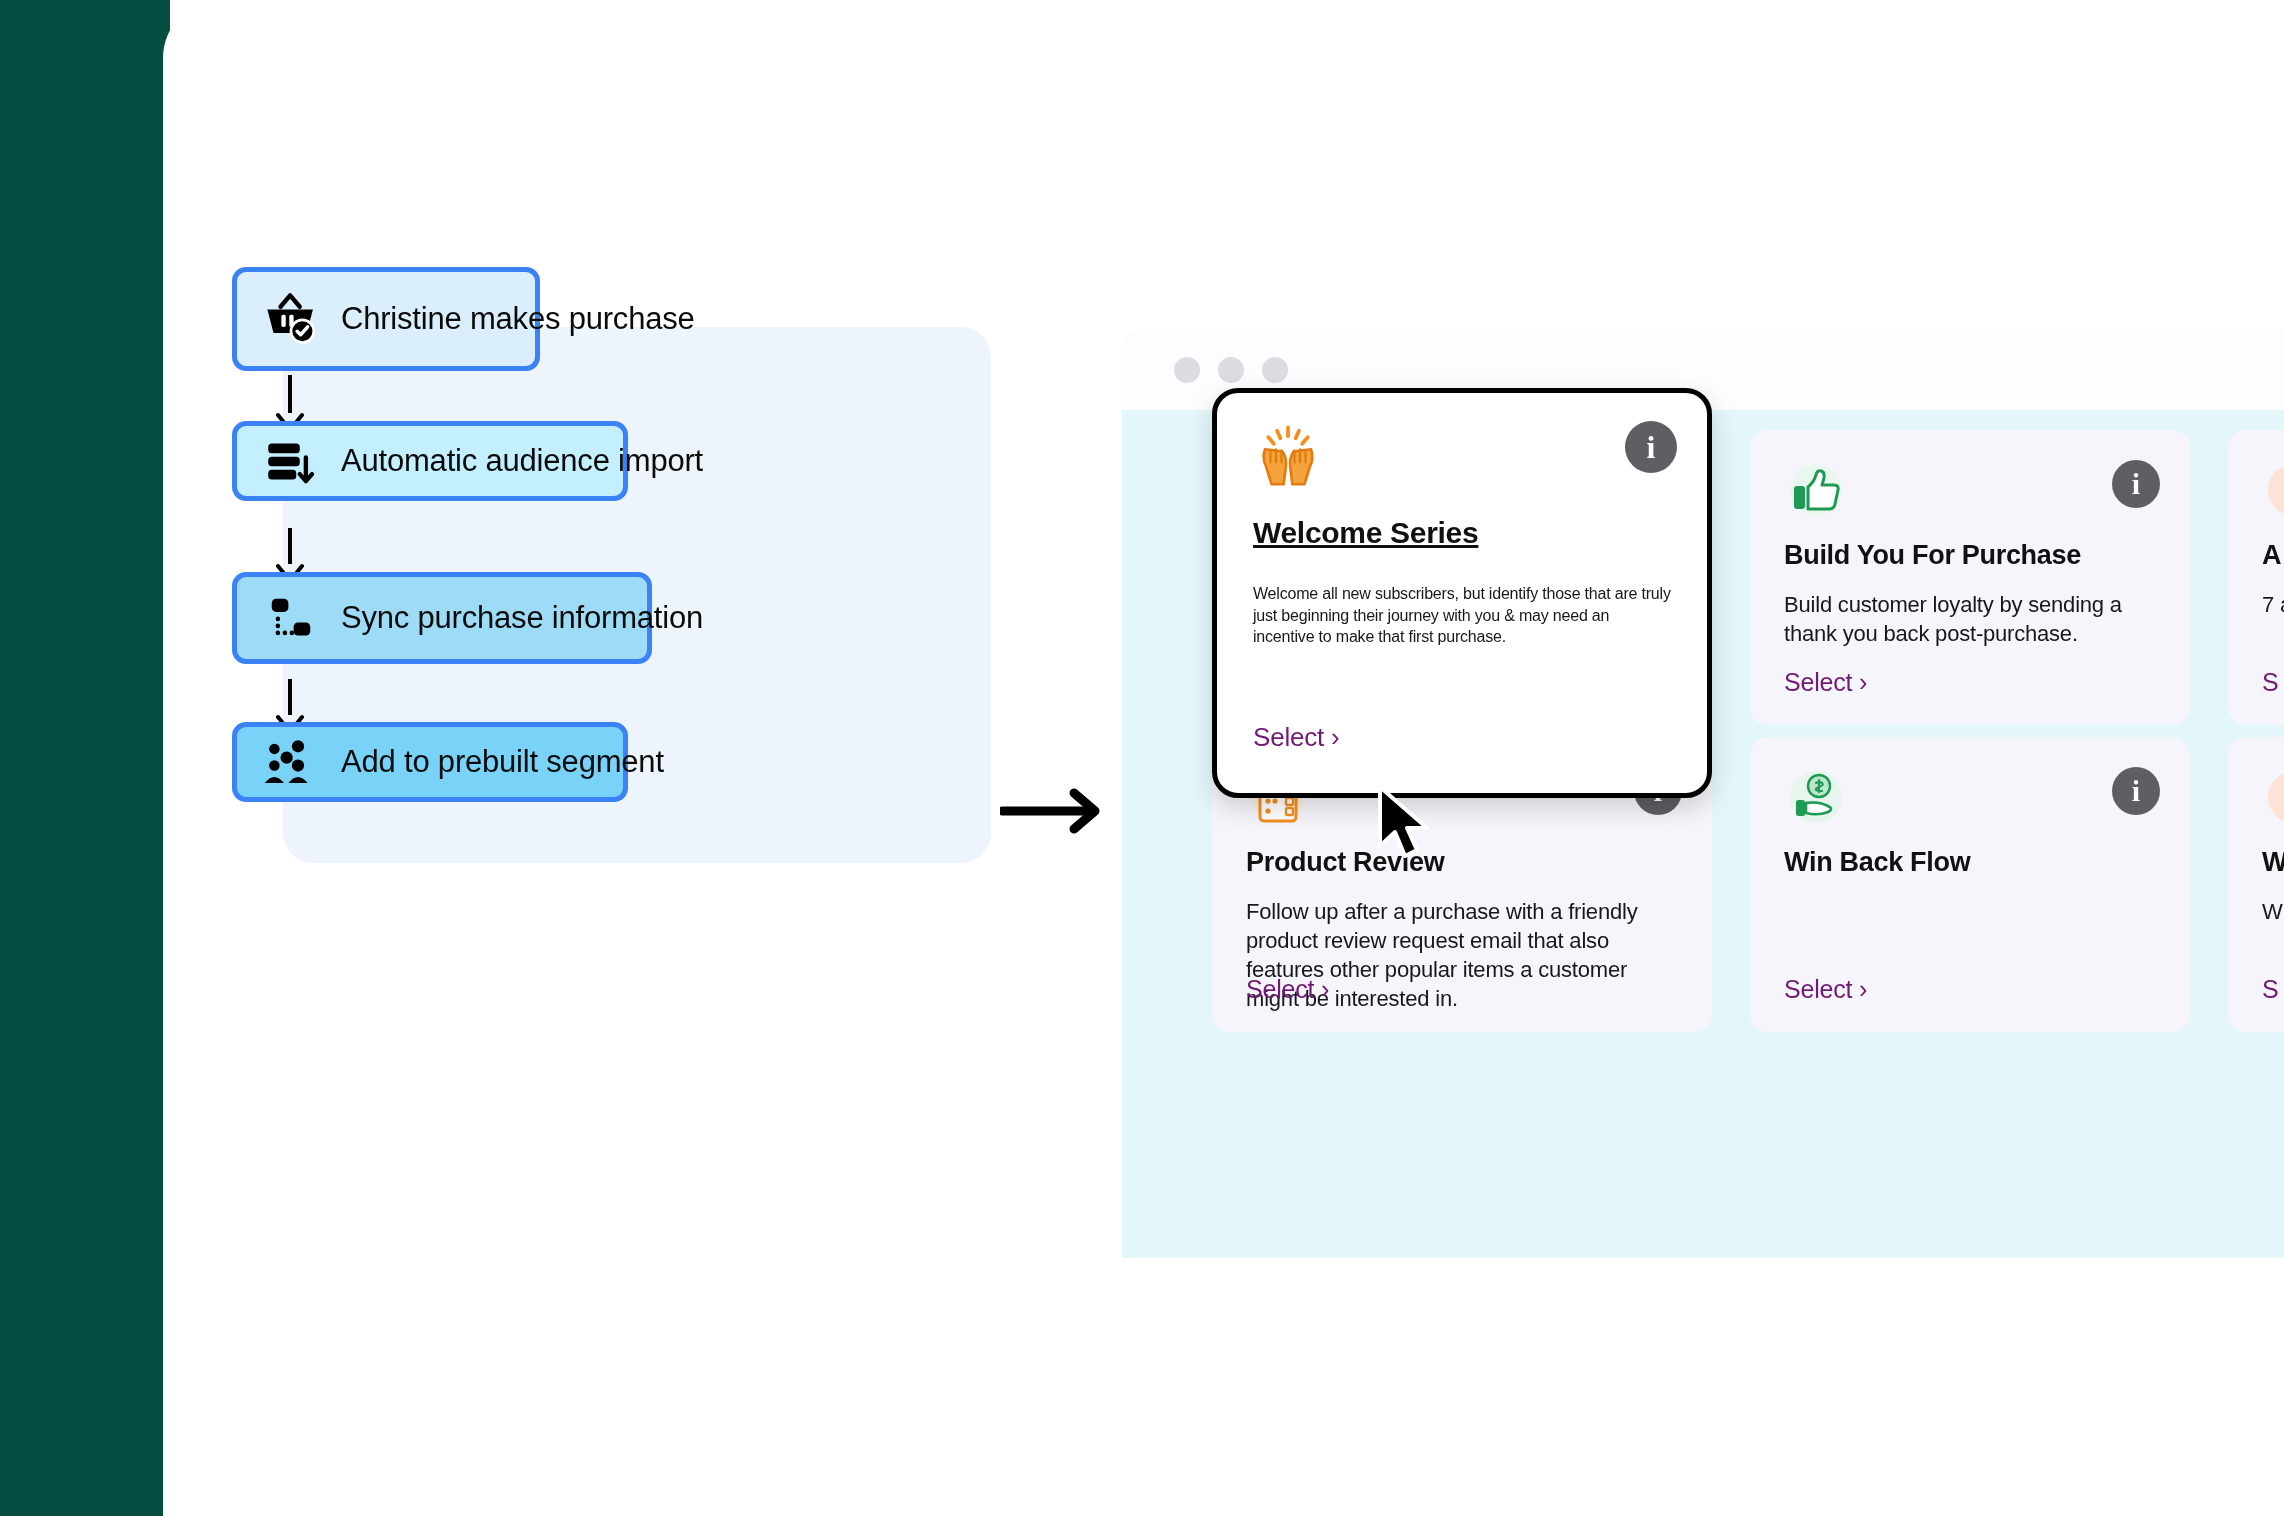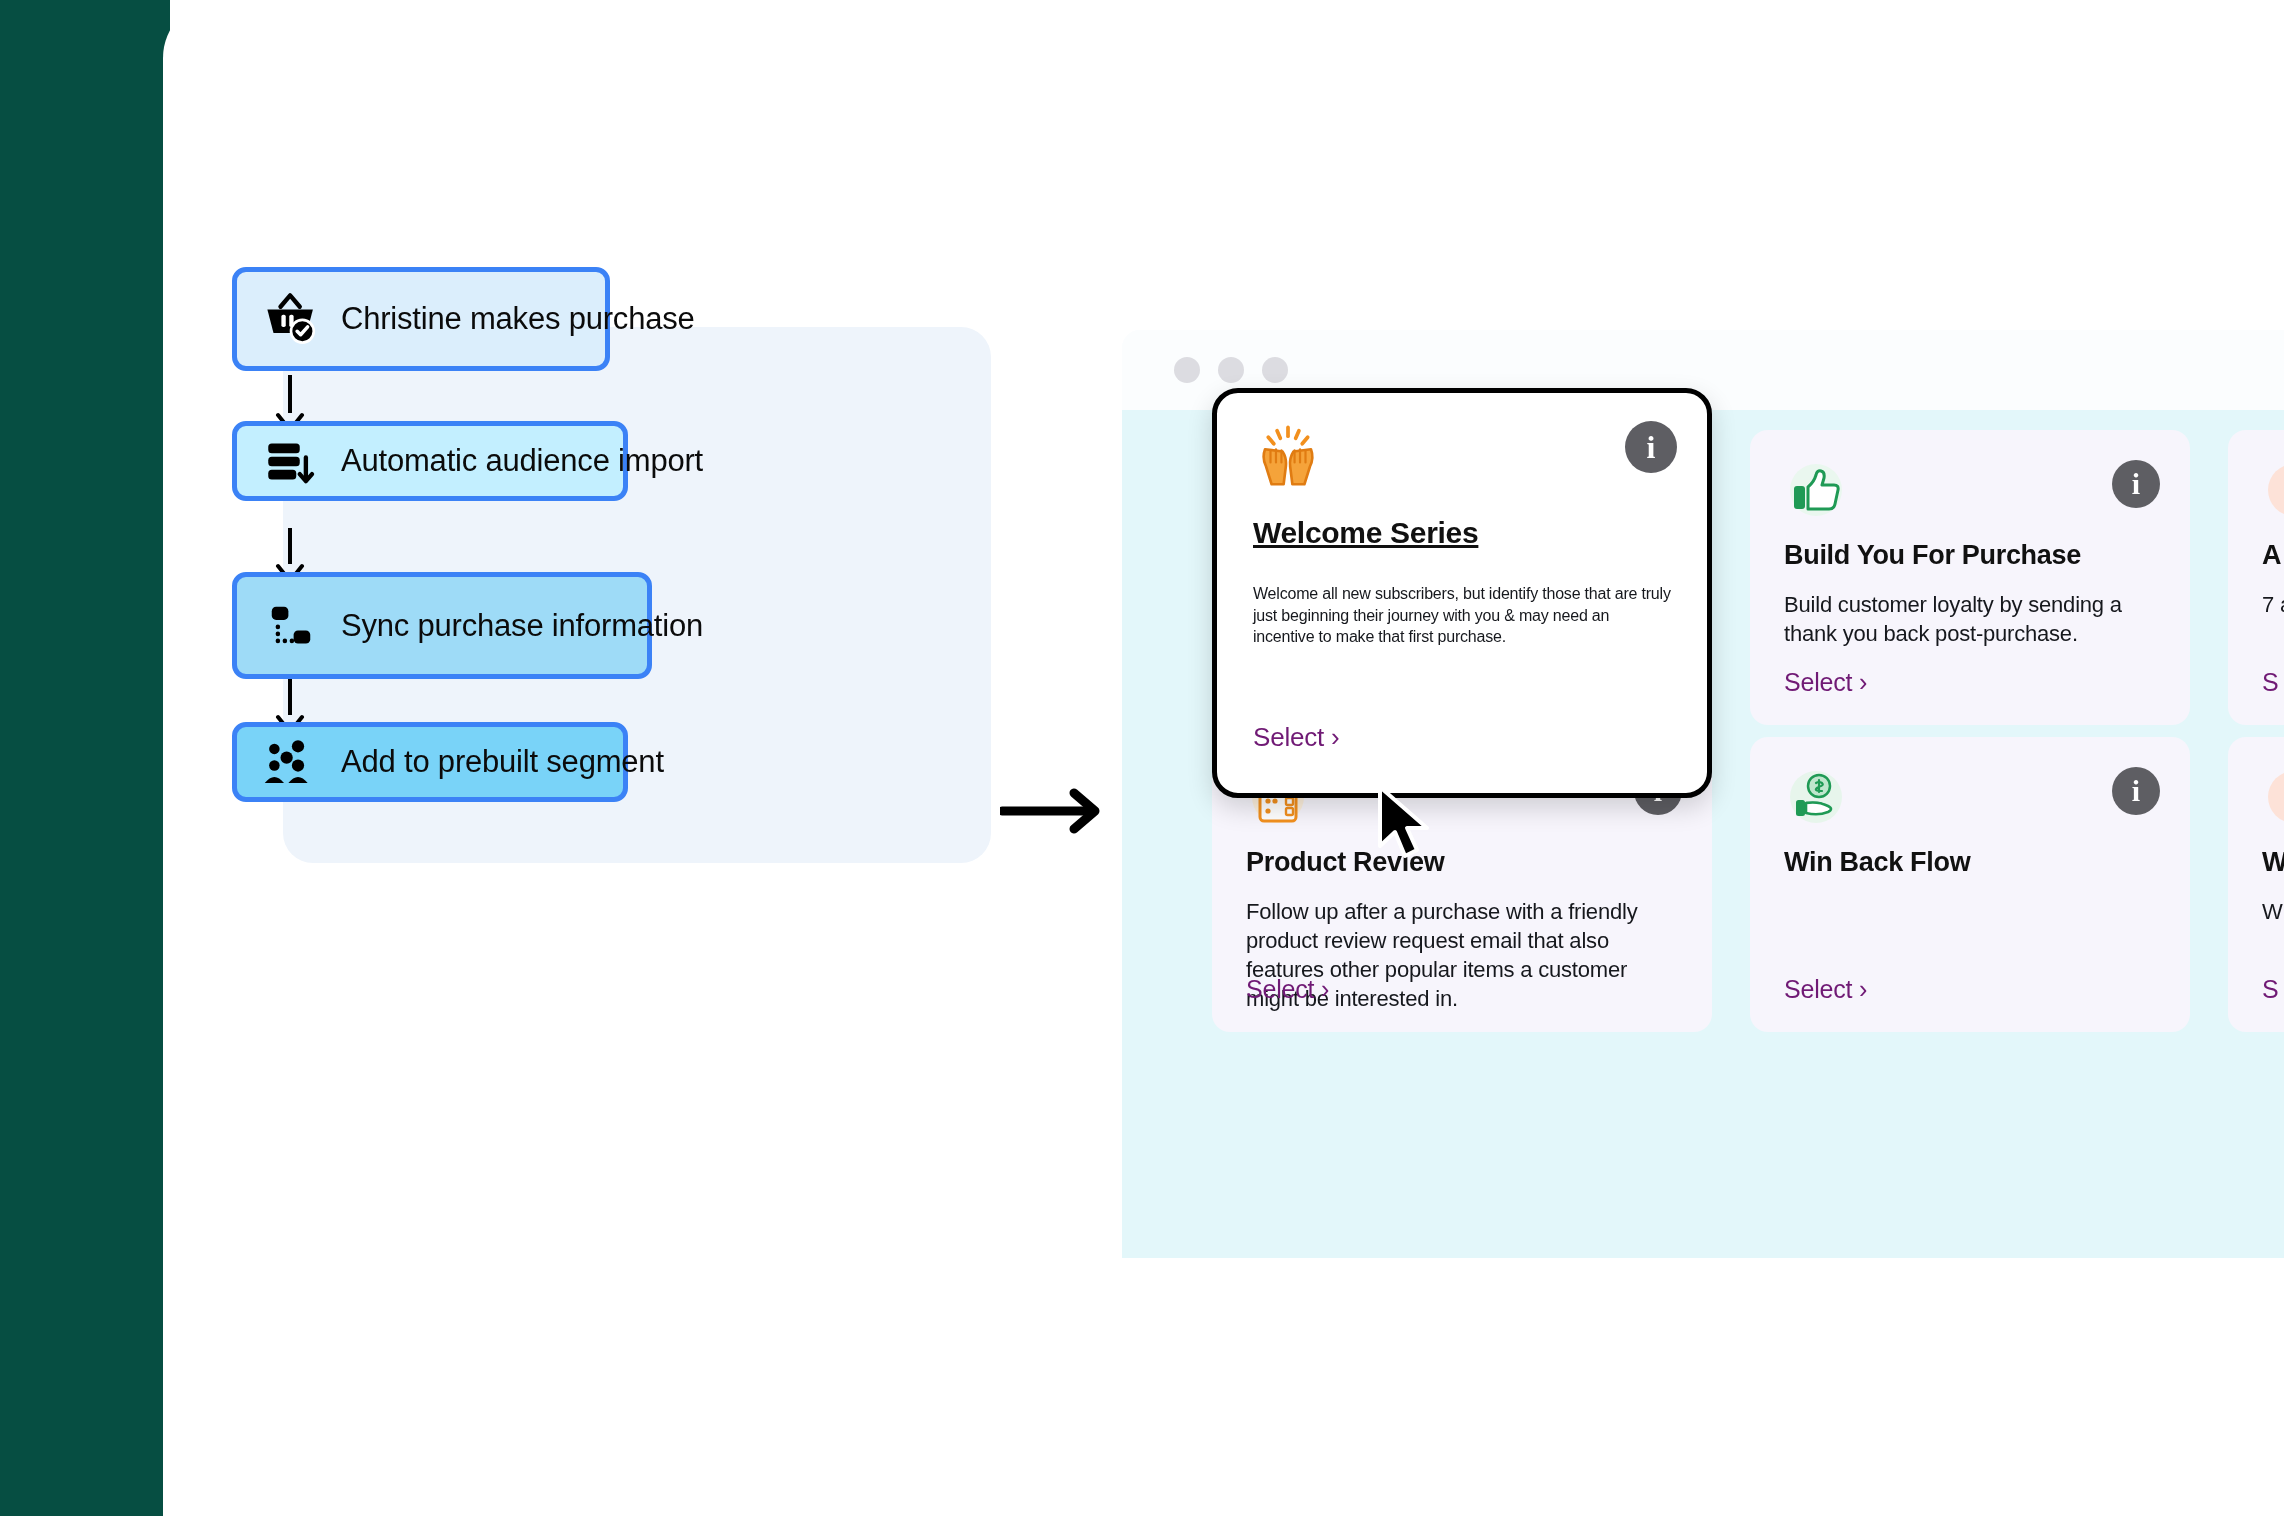--- a/index.html
+++ b/index.html
@@ -36,23 +36,23 @@
     display: flex; align-items: center;
     padding-left: 26px;
     gap: 22px;
   }
   .flow-label {
     font-size: 31px; color: #0b0b0b; white-space: nowrap;
     letter-spacing: -0.2px;
   }
   .flow-icon { width: 56px; height: 56px; flex: 0 0 56px; display: block; }
 
-  .box0 { left: 232px; top: 267px; width: 378px; height: 104px; background: #dbeefc; }
+  .box0 { left: 232px; top: 267px; width: 308px; height: 104px; background: #dbeefc; }
   .box1 { left: 232px; top: 421px; width: 396px; height: 80px; background: #c3efff; }
-  .box2 { left: 232px; top: 572px; width: 420px; height: 107px; background: #9edbf7; }
+  .box2 { left: 232px; top: 572px; width: 420px; height: 92px; background: #9edbf7; }
   .box3 { left: 232px; top: 722px; width: 396px; height: 80px; background: #79d3f8; }
 
   .connector { position: absolute; left: 288px; width: 4px; background: #000; }
   .conn0 { top: 375px; height: 38px; }
   .conn1 { top: 528px; height: 36px; }
   .conn2 { top: 679px; height: 36px; }
   .arrowhead {
     position: absolute; left: 275px; width: 30px; height: 22px;
   }
 

